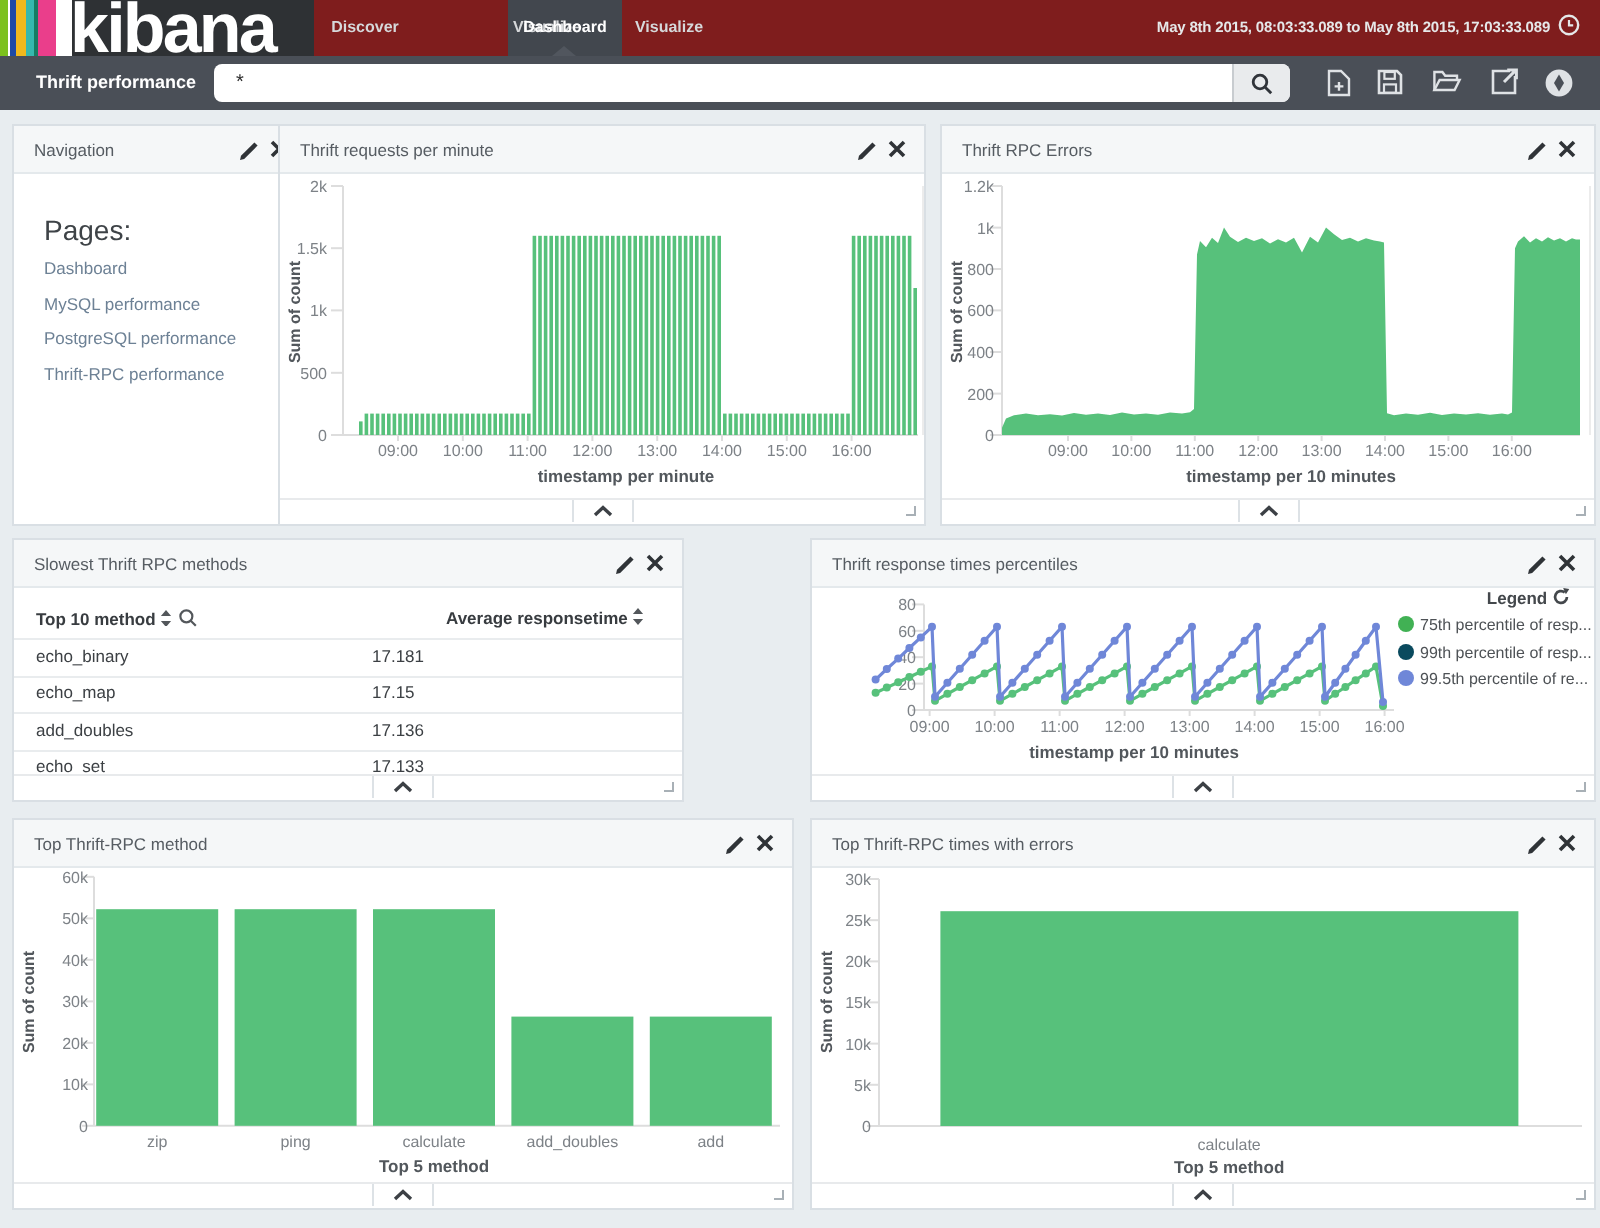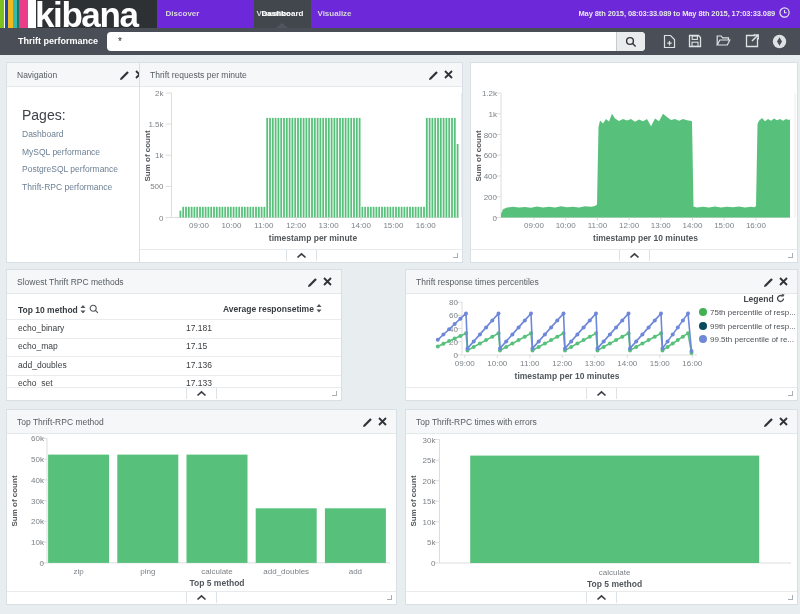--- a/index.html
+++ b/index.html
@@ -1,20 +1,20 @@
 <!DOCTYPE html>
 <html><head>
 <meta charset="utf-8">
 <style>
 * { margin:0; padding:0; box-sizing:border-box; }
 html,body { width:800px; height:614px; overflow:hidden; }
 body { font-family:"Liberation Sans", sans-serif; background:#e8edf0; position:relative; }
 
 
-#nav1 { position:absolute; left:0; top:0; width:800px; height:28px; background:#6d28d9; }
+#nav1 { position:absolute; left:0; top:0; width:800px; height:28px; background:#7f1d1d; }
 #logo { position:absolute; left:0; top:0; width:157px; height:28px; background:#2e3134; }
 .stripe { position:absolute; top:0; height:28px; }
 #logotext { position:absolute; left:35px; top:-5px; color:#fff; font-size:35px; font-weight:bold; letter-spacing:-1.4px; }
 .navlink { position:absolute; top:0; height:28px; line-height:28px; color:#d6d8da; font-size:8px; font-weight:bold; text-align:center; }
 #tab-active { position:absolute; left:254px; top:0; width:57px; height:28px; background:#42474e; }
 #tab-notch { position:absolute; left:276px; top:23px; width:0; height:0; border-left:6.5px solid transparent; border-right:6.5px solid transparent; border-bottom:5px solid #51565e; z-index:5; }
 #dateblock { position:absolute; right:10px; top:0; height:28px; line-height:28px; color:#e6e8e9; font-size:7.5px; font-weight:bold; letter-spacing:-0.1px; }
 
 
 #nav2 { position:absolute; left:0; top:28px; width:800px; height:27px; background:#4a4f57; }
@@ -317,20 +317,29 @@
       <path d="M158.1,154.5 v3" stroke="#dddddd" fill="none"></path>
       <path d="M189.8,154.5 v3" stroke="#dddddd" fill="none"></path>
       <path d="M221.5,154.5 v3" stroke="#dddddd" fill="none"></path>
       <path d="M253.2,154.5 v3" stroke="#dddddd" fill="none"></path>
       <path d="M284.9,154.5 v3" stroke="#dddddd" fill="none"></path>
       <path d="M30,154.5 L30.0,150.9 L32.0,146.2 L36.0,144.6 L42.0,143.8 L48.0,144.6 L54.0,144.1 L60.0,144.7 L66.0,143.5 L72.0,144.4 L78.0,143.8 L84.0,144.5 L90.0,143.3 L96.0,144.2 L102.0,143.7 L108.0,144.4 L114.0,143.3 L120.0,143.7 L124.0,143.1 L126.0,141.5 L127.5,64.2 L129.0,57.5 L132.0,60.6 L135.0,55.9 L138.0,58.5 L141.0,50.8 L144.0,55.4 L148.0,58.0 L152.0,55.9 L156.0,57.5 L160.0,56.1 L164.0,58.8 L168.0,56.6 L172.0,58.2 L176.0,55.9 L180.0,63.2 L184.0,55.4 L188.0,58.2 L192.0,50.8 L196.0,54.1 L200.0,57.0 L204.0,55.9 L208.0,57.8 L212.0,56.1 L216.0,57.2 L219.0,57.7 L221.0,58.2 L222.5,143.6 L226.0,144.6 L232.0,143.7 L238.0,144.4 L244.0,143.4 L250.0,144.5 L256.0,143.8 L262.0,144.3 L268.0,143.6 L274.0,144.4 L280.0,143.8 L283.0,144.2 L285.0,143.3 L286.5,61.1 L288.0,57.7 L291.0,55.1 L294.0,58.2 L297.0,56.1 L300.0,57.7 L303.0,55.6 L306.0,57.2 L309.0,56.1 L312.0,57.7 L315.0,56.1 L317.0,56.7 L319.0,56.7 L319,154.5 Z" fill="#57c17b"></path>
       <path d="M324,30.0 V154.5" stroke="#ececec" fill="none"></path>
       <text x="174.5" y="178" text-anchor="middle" font-size="8.5" font-weight="bold" fill="#52575c">timestamp per 10 minutes</text>
       <text x="10" y="93" text-anchor="middle" font-size="8" font-weight="bold" fill="#52575c" transform="rotate(-90 10 93)">Sum of count</text>
     </svg>
+  <div class="phead">
+    <div class="ptitle">Thrift RPC Errors</div>
+    <svg class="pedit" style="right:23px" width="11" height="11" viewBox="0 0 11 11">
+        <path d="M1,10 L3.1,9.5 9.8,2.8 8.2,1.2 1.5,7.9 Z" fill="#2f3337"></path>
+      </svg>
+    <svg class="pclose" style="right:9px" width="9" height="9" viewBox="0 0 9 9">
+        <path d="M1,1 L8,8 M8,1 L1,8" stroke="#2f3337" stroke-width="1.8"></path>
+      </svg>
+  </div>
   <div class="pfoot">
       <div class="ftab" style="left:148px">
         <svg width="11" height="7" viewBox="0 0 11 7" style="display:block;margin:1.5px auto 0">
           <path d="M1.5,5.5 L5.5,1.8 9.5,5.5" stroke="#3c4045" stroke-width="1.7" fill="none"></path>
         </svg>
       </div>
       <div class="rsz"></div>
     </div>
 </div>
 

